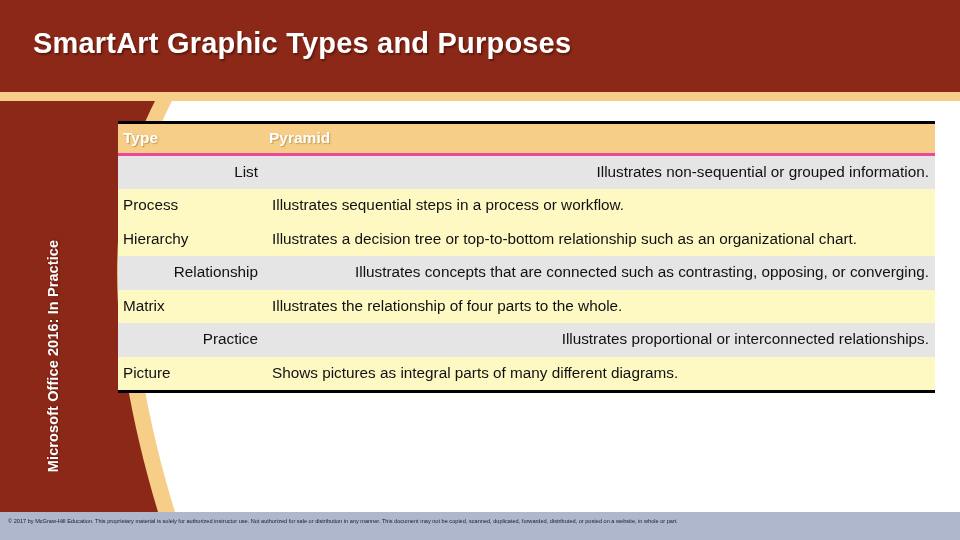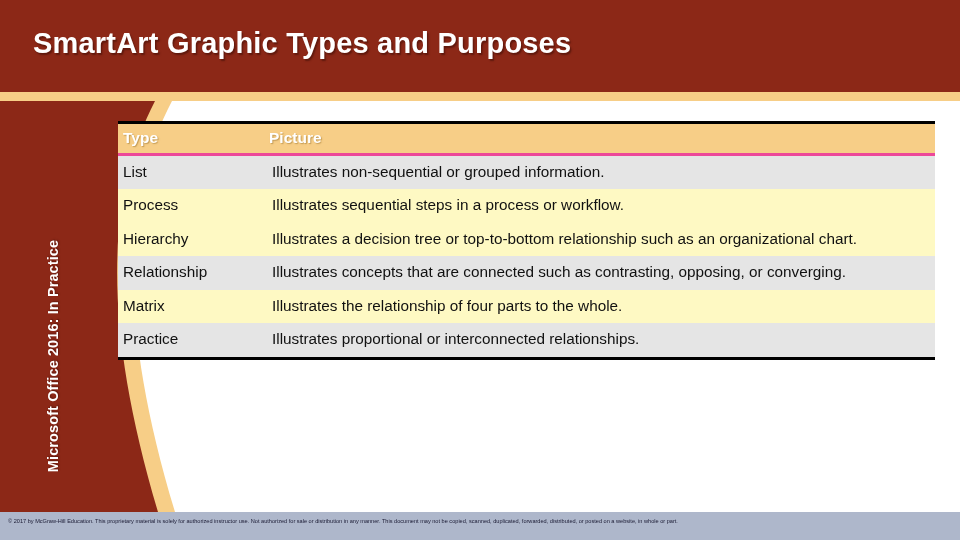--- a/index.html
+++ b/index.html
@@ -91,21 +91,21 @@
   }
 
   table.smartart tbody td {
     font-size: 15.3px;
     color: #111111;
     padding: 6px 6px 7px 5px;
     vertical-align: top;
     line-height: 1.34;
     background: #fef9c3;
   }
-  table.smartart tbody tr.shaded td { background: #E5E5E5; }
+  table.smartart tbody tr.shaded td { background: #E5E5E5; text-align: right; }
   table.smartart tbody tr:last-child td { border-bottom: 3px solid #000000; }
   table.smartart td.cell-purpose { padding-left: 8px; }
 
   
   #footer-bar {
     position: absolute;
     left: 0; bottom: 0;
     width: 960px; height: 28px;
     background: #AEB7CB;
     z-index: 6;
@@ -146,21 +146,21 @@
 
   <div id="table-wrap">
     <table class="smartart">
       <colgroup>
         <col class="c-type">
         <col class="c-purpose">
       </colgroup>
       <thead>
         <tr>
           <th>Type</th>
-          <th>Picture</th>
+          <th>Pyramid</th>
         </tr>
       </thead>
       <tbody>
         <tr class="shaded">
           <td class="cell-type">List</td>
           <td class="cell-purpose">Illustrates non-sequential or grouped information.</td>
         </tr>
         <tr>
           <td class="cell-type">Process</td>
           <td class="cell-purpose">Illustrates sequential steps in a process or workflow.</td>
@@ -174,20 +174,24 @@
           <td class="cell-purpose">Illustrates concepts that are connected such as contrasting, opposing, or converging.</td>
         </tr>
         <tr>
           <td class="cell-type">Matrix</td>
           <td class="cell-purpose">Illustrates the relationship of four parts to the whole.</td>
         </tr>
         <tr class="shaded">
           <td class="cell-type">Practice</td>
           <td class="cell-purpose">Illustrates proportional or interconnected relationships.</td>
         </tr>
+        <tr>
+          <td class="cell-type">Picture</td>
+          <td class="cell-purpose">Shows pictures as integral parts of many different diagrams.</td>
+        </tr>
       </tbody>
     </table>
   </div>
 
   <div id="footer-bar">
     <div id="footer-text">© 2017 by McGraw-Hill Education. This proprietary material is solely for authorized instructor use. Not authorized for sale or distribution in any manner. This document may not be copied, scanned, duplicated, forwarded, distributed, or posted on a website, in whole or part.</div>
   </div>
 
 </div>
 

